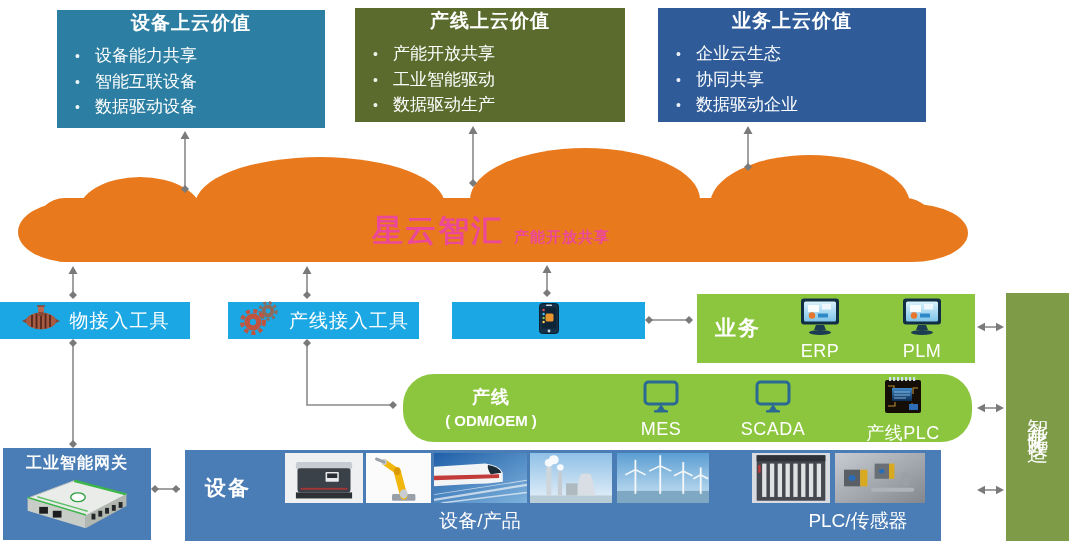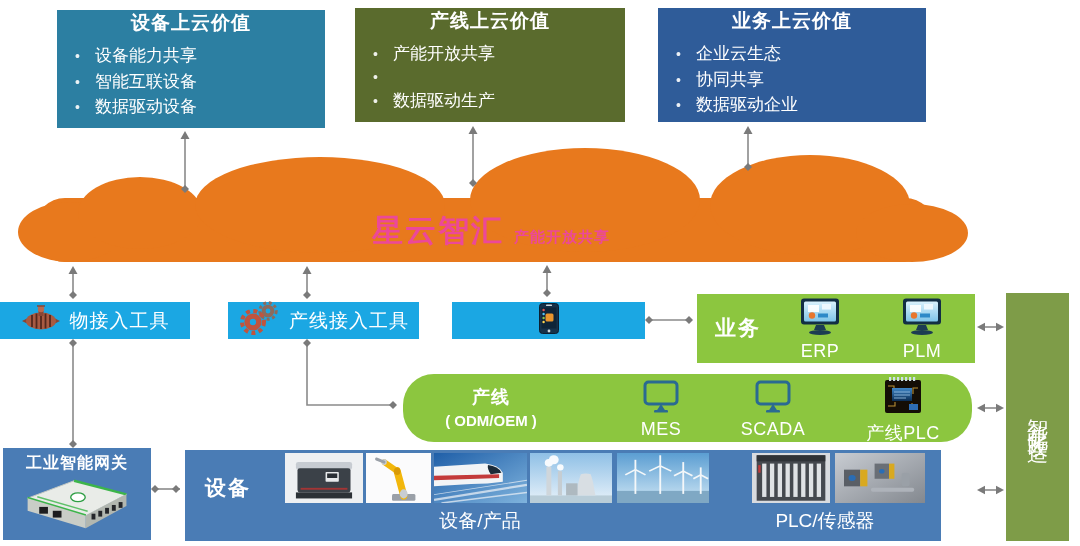--- a/index.html
+++ b/index.html
@@ -157,20 +157,21 @@
 
   <div class="topbox" style="left:355px; top:8px; width:270px; height:114px; background:#5A6B2D;">
     <div class="title">产线上云价值</div>
     <ul>
       <li>
           <span class="dot">•</span>
           <span>产能开放共享</span>
         </li>
       <li>
           <span class="dot">•</span>
+          <span>工业智能驱动</span>
         </li>
       <li>
           <span class="dot">•</span>
           <span>数据驱动生产</span>
         </li>
     </ul>
   </div>
 
   <div class="topbox" style="left:658px; top:8px; width:268px; height:114px; background:#2F5C99;">
     <div class="title">业务上云价值</div>
@@ -519,20 +520,20 @@
         <circle cx="19" cy="33" r="4" fill="#2a6db5"></circle>
         <rect x="44" y="14" width="16" height="20" fill="#6a6f76"></rect>
         <rect x="60" y="14" width="6" height="20" fill="#d9a91f"></rect>
         <circle cx="52" cy="24" r="3" fill="#2a6db5"></circle>
         <rect x="74" y="26" width="9" height="18" rx="3" fill="#9aa0a7"></rect>
         <rect x="40" y="46" width="48" height="5" rx="2" fill="#aeb3ba"></rect>
       </svg>
     </div>
 
     <div class="caption" style="left:195px;">设备/产品</div>
-    <div class="caption" style="left:540px;">PLC/传感器</div>
+    <div class="caption" style="left:573px;">PLC/传感器</div>
   </div>
 
   <div class="transform">
     <span class="vtext">智能化改造</span>
   </div>
 
 </div>
 
 </body></html>

